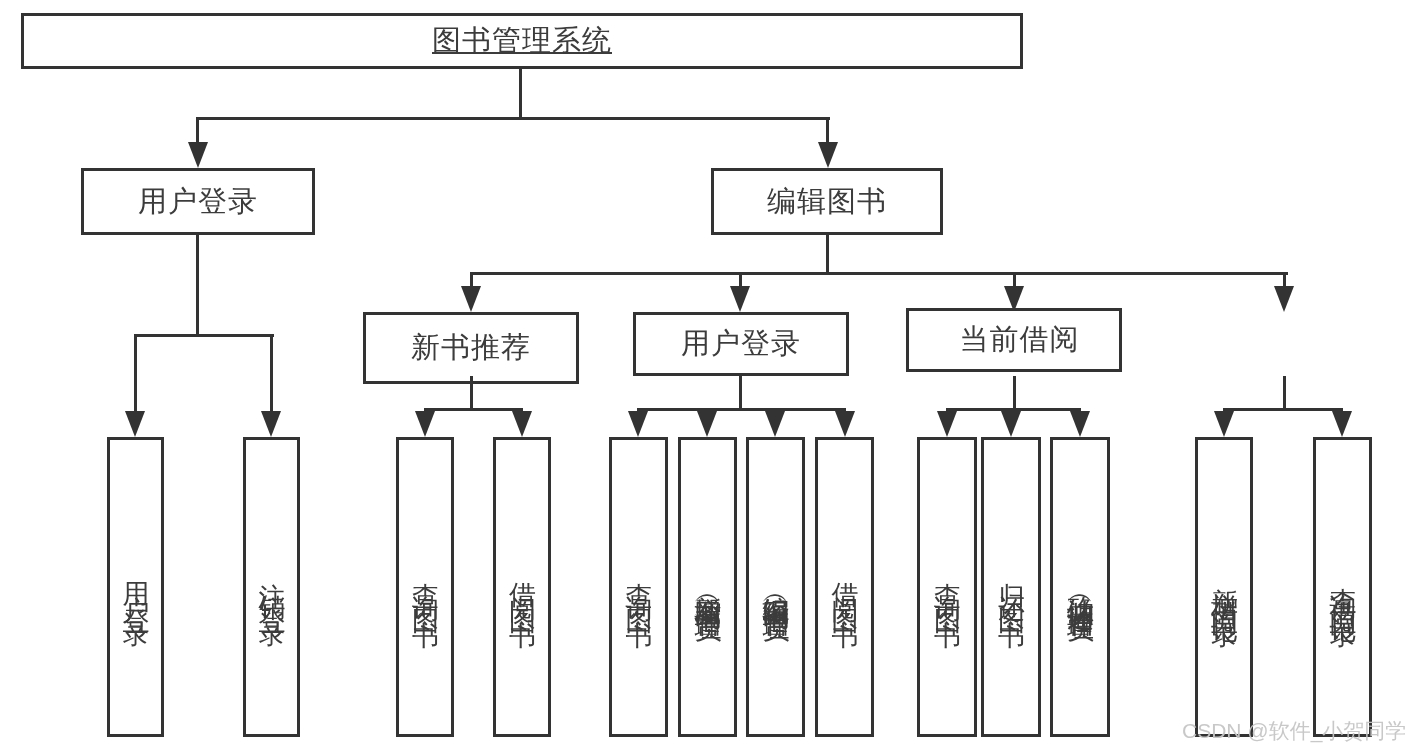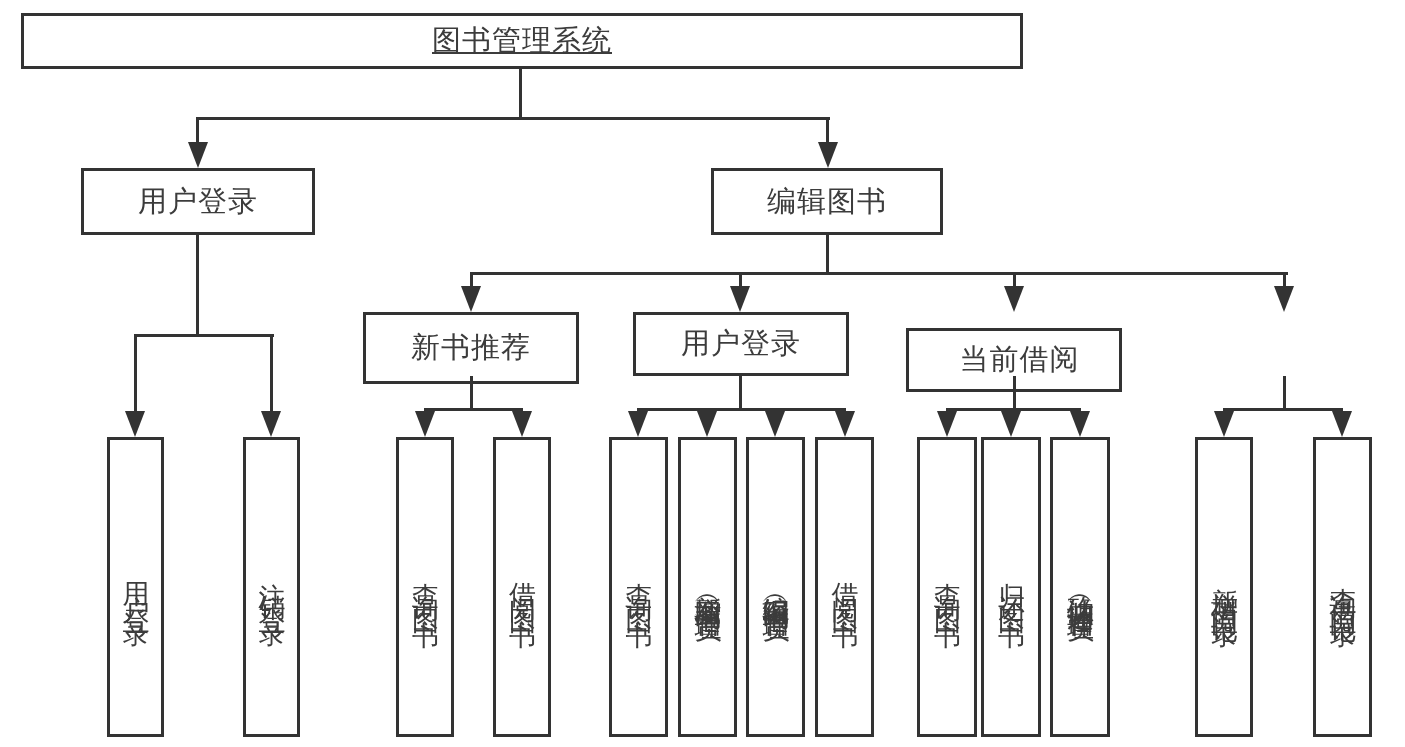--- a/index.html
+++ b/index.html
@@ -102,21 +102,21 @@
   <div class="arr" style="left:1004px; top:286px;"></div>
   <div class="ln" style="left:1283px; top:272px; width:3px; height:16px;"></div>
   <div class="arr" style="left:1274px; top:286px;"></div>
 
   <div class="box" style="left:363px; top:312px; width:216px; height:72px;">
     <span class="lbl">新书推荐</span>
   </div>
   <div class="box" style="left:633px; top:312px; width:216px; height:64px;">
     <span class="lbl">用户登录</span>
   </div>
-  <div class="box" style="left:906px; top:328px; width:216px; height:64px;padding-left:11px;">
+  <div class="box" style="left:906px; top:308px; width:216px; height:64px;padding-left:11px;">
     <span class="lbl">当前借阅</span>
   </div>
 
   <div class="ln" style="left:470px; top:376px; width:3px; height:34px;"></div>
   <div class="ln" style="left:424px; top:408px; width:99px; height:3px;"></div>
   <div class="arr" style="left:415px; top:411px;"></div>
   <div class="arr" style="left:512px; top:411px;"></div>
 
   <div class="ln" style="left:739px; top:376px; width:3px; height:34px;"></div>
   <div class="ln" style="left:637px; top:408px; width:209px; height:3px;"></div>
@@ -173,14 +173,15 @@
     <span class="vlbl ls-tight">确认归还（管理员）</span>
   </div>
 
   <div class="box vbox" style="left:1195px; top:437px; width:58px; height:300px;">
     <span class="vlbl ls-med">新增借阅记录</span>
   </div>
   <div class="box vbox" style="left:1313px; top:437px; width:59px; height:300px;">
     <span class="vlbl ls-med">查询借阅记录</span>
   </div>
 
+  <div class="watermark">CSDN @软件_小贺同学</div>
 
 </div>
 
 </body></html>

